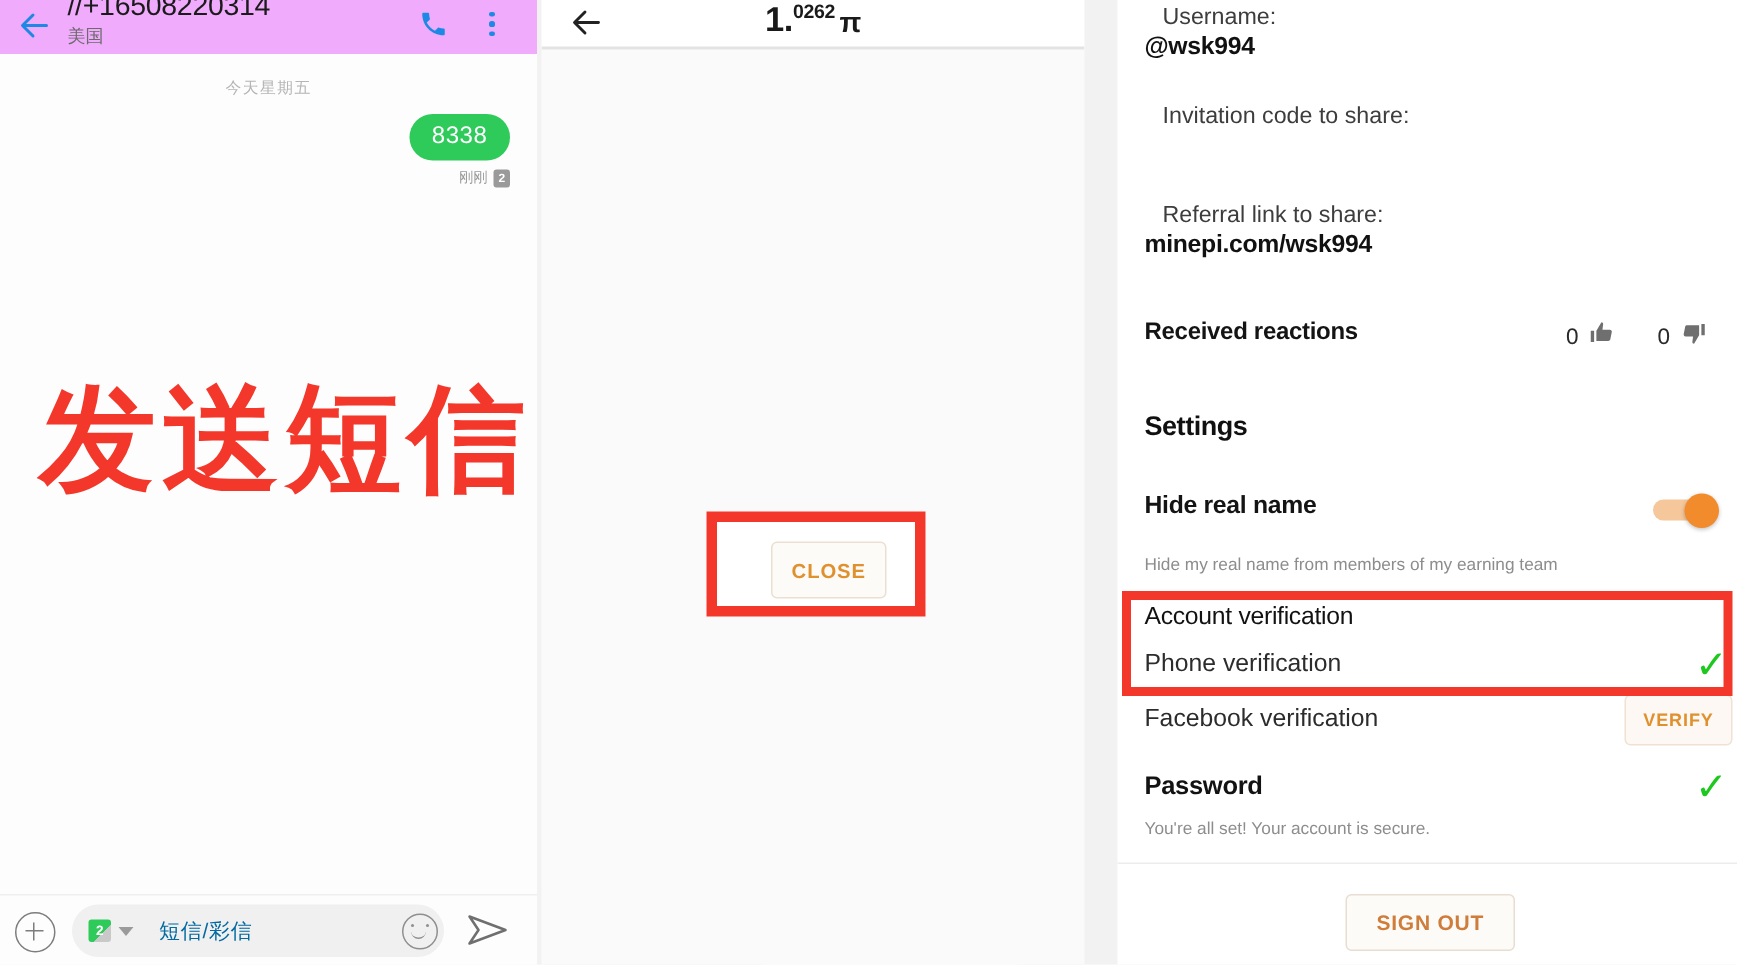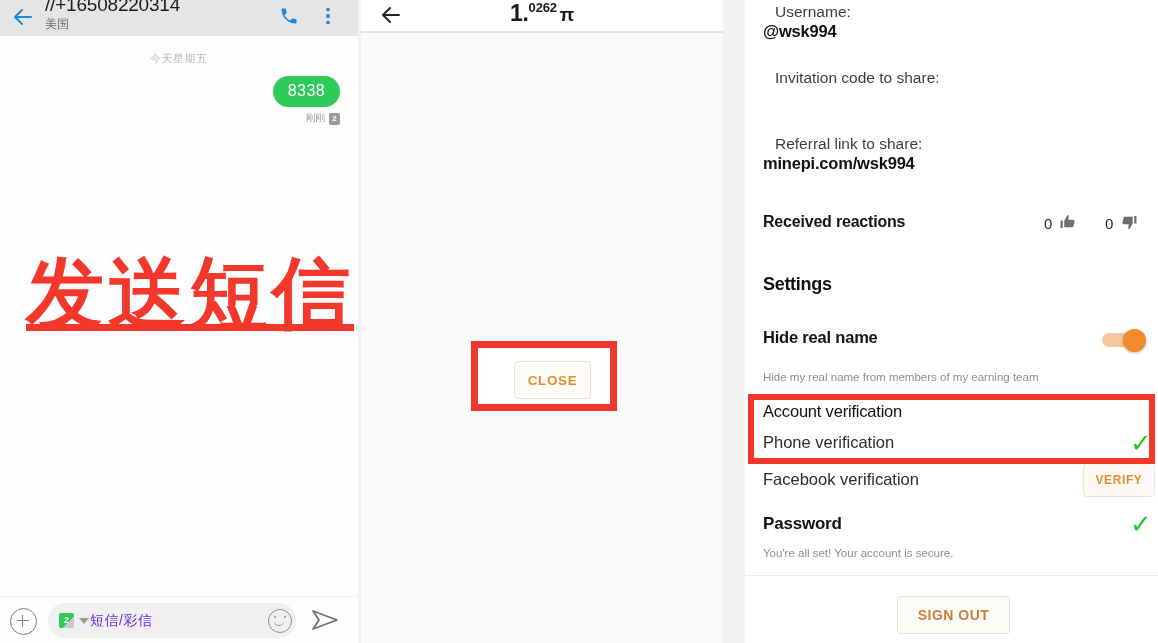--- a/index.html
+++ b/index.html
@@ -10,21 +10,21 @@
   }
   .stage{position:absolute;inset:0;background:#f2f2f2;}
 
   
   .panel{position:absolute;top:0;background:#ffffff;overflow:hidden;}
 
   
   #panel-sms{left:0;width:358px;height:643px;background:#fdfdfd;}
   .sms-header{
     position:absolute;left:0;top:0;width:358px;height:36px;
-    background:#e5e5e5;border-bottom:1px solid #e4e4e4;padding-left:32px;
+    background:#f0abfc;border-bottom:1px solid #e4e4e4;padding-left:32px;
   }
   .sms-back{
     position:absolute;left:10px;top:4px;width:26px;height:26px;
     display:flex;align-items:center;justify-content:center;
   }
   .sms-back svg{display:block;}
   .sms-title{
     position:absolute;left:45px;top:-6px;width:200px;
     font-size:19px;color:#1b1b1b;letter-spacing:-0.2px;white-space:nowrap;
     line-height:22px;
@@ -56,21 +56,21 @@
   }
   .simchip{
     display:inline-flex;align-items:center;justify-content:center;
     width:11px;height:12px;border-radius:2px;background:#9a9a9a;color:#ffffff;
     font-size:8px;line-height:8px;font-weight:bold;
   }
 
   .redstamp{
     position:absolute;color:#f4372b;font-weight:bold;
     font-family:"DejaVu Sans","Liberation Sans",sans-serif;
-    white-space:nowrap;user-select:none;text-decoration:underline;
+    white-space:nowrap;user-select:none;
   }
   #stamp-sms{left:26px;top:216px;font-size:78px;letter-spacing:4px;line-height:82px;}
 
   .sms-inputbar{
     position:absolute;left:0;top:596px;width:358px;height:47px;
     background:#fdfdfd;border-top:1px solid #efefef;
   }
   .plus-icon{position:absolute;left:10px;top:11px;width:25px;height:25px;
     border:1.4px solid #7d7d7d;border-radius:50%;}
   .plus-icon:before,.plus-icon:after{
@@ -85,21 +85,21 @@
   .sim-badge{
     margin-left:11px;width:15px;height:15px;border-radius:2px;
     background:linear-gradient(135deg,#2ecb5a 0 62%,#c9c9c9 62% 100%);
     color:#ffffff;font-size:9px;font-weight:bold;line-height:15px;text-align:center;
     position:relative;
   }
   .caret{
     margin-left:5px;width:0;height:0;border-left:5px solid transparent;
     border-right:5px solid transparent;border-top:6px solid #9b9b9b;
   }
-  .msg-placeholder{margin-left:1px;font-size:14px;color:#6d28d9;letter-spacing:0.5px;}
+  .msg-placeholder{margin-left:17px;font-size:14px;color:#0369a1;letter-spacing:0.5px;}
   .emoji-icon{
     position:absolute;left:268px;top:12px;width:22px;height:22px;border-radius:50%;
     border:1.4px solid #8f8f8f;
   }
   .emoji-icon i{position:absolute;width:2.4px;height:2.4px;border-radius:50%;background:#8f8f8f;top:6px;}
   .emoji-icon i.l{left:5px;} .emoji-icon i.r{right:5px;}
   .emoji-icon u{
     position:absolute;left:4.5px;top:9.5px;width:10px;height:5px;
     border-bottom:1.4px solid #8f8f8f;border-radius:0 0 8px 8px;
   }

